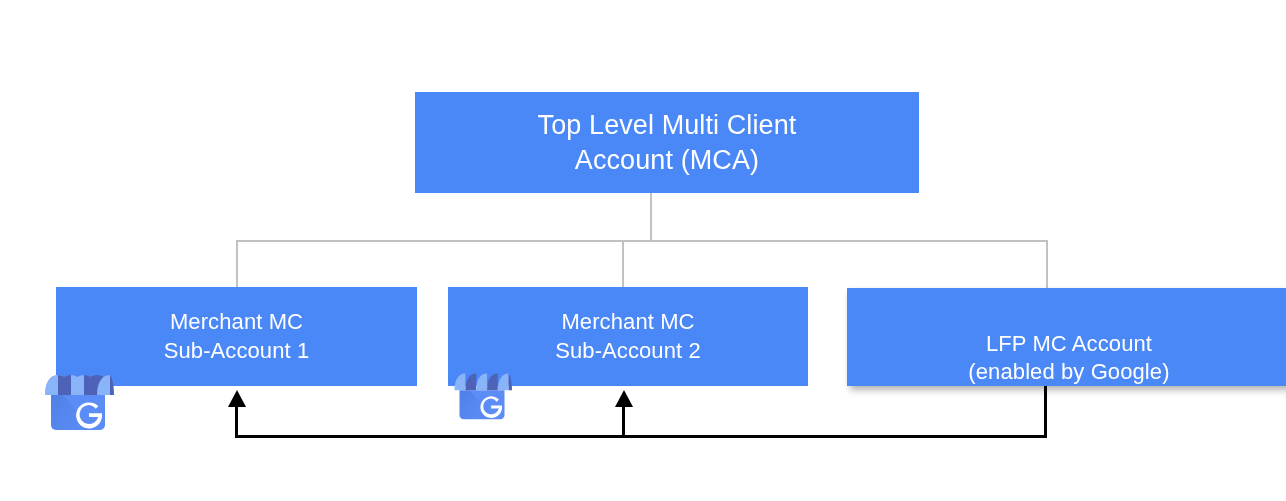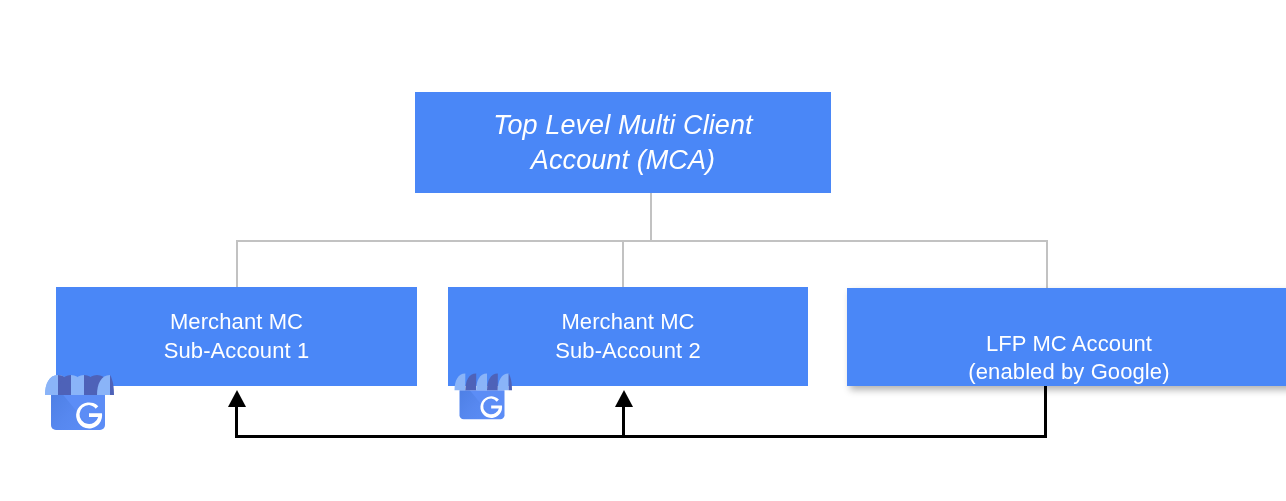--- a/index.html
+++ b/index.html
@@ -28,24 +28,23 @@
     text-align: center;
     color: #ffffff;
     line-height: 1.28;
     letter-spacing: 0.1px;
     white-space: pre-line;
     font-weight: 400;
   }
   .node-top {
     left: 415px;
     top: 92px;
-    width: 416px;
+    width: 504px;
     height: 101px;
     font-size: 27px;
-    font-style: italic;
   }
   .node-sub1 {
     left: 56px;
     top: 287px;
     width: 361px;
     height: 99px;
     font-size: 22px;
   }
   .node-sub2 {
     left: 448px;

